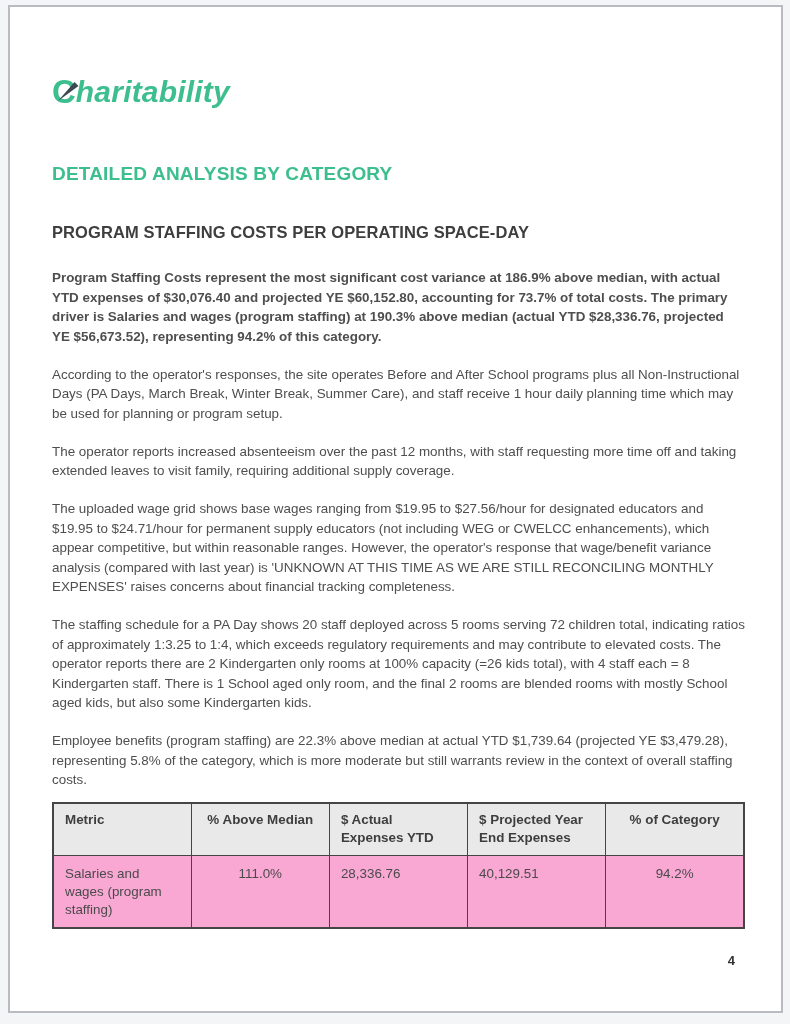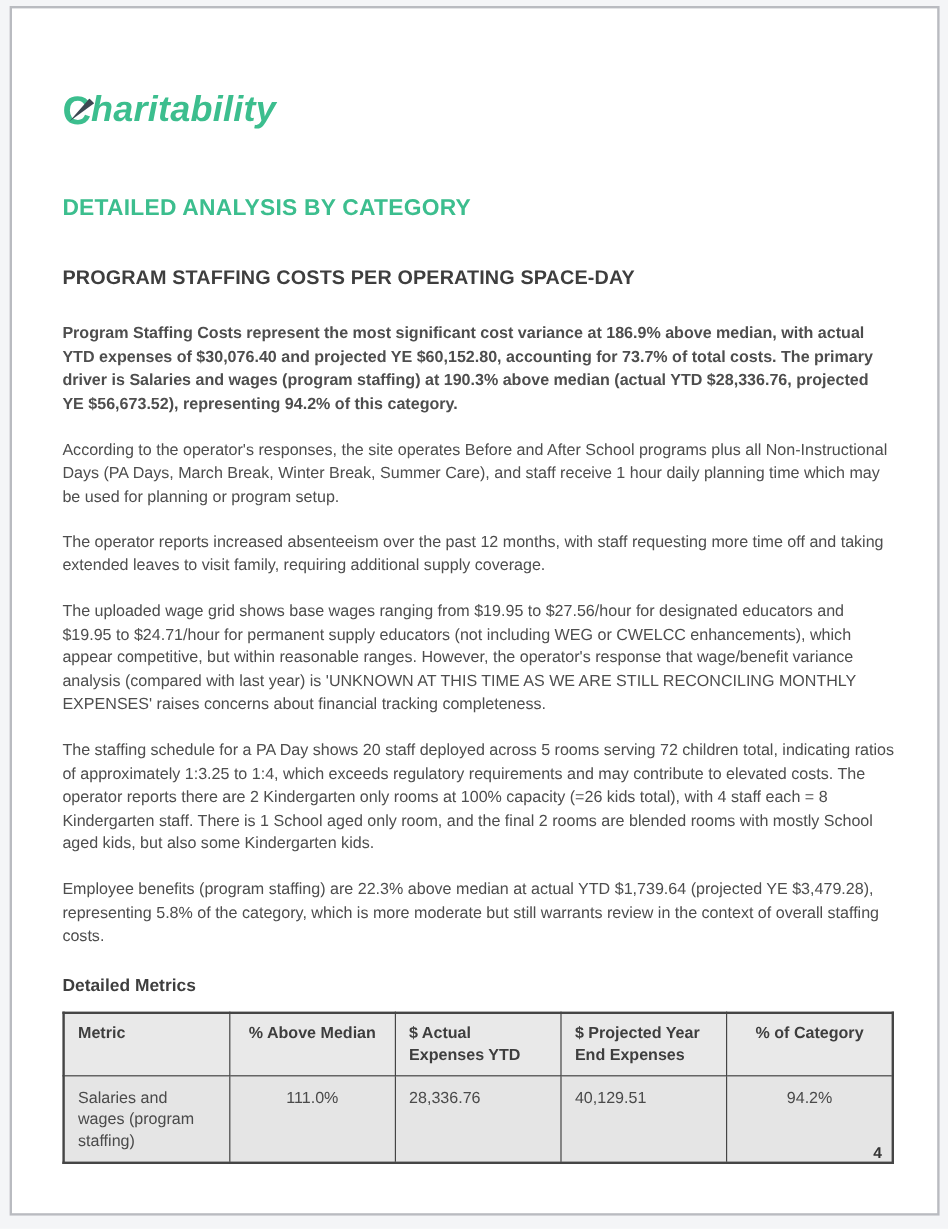--- a/index.html
+++ b/index.html
@@ -107,21 +107,21 @@
     vertical-align: top;
     padding: 7px 11px 8px 11px;
   }
   table.metrics th {
     background: #e9e9e9;
     font-weight: bold;
     color: #3e3e3e;
     height: 50px;
   }
   table.metrics td {
-    background: #e5e5e5;
+    background: #f9a8d4;
     color: #4a4a4a;
     height: 51px;
     padding-top: 9px;
   }
   .al { text-align: left; }
   .ac { text-align: center; }
 
   
   .page-number {
     position: absolute;
@@ -155,21 +155,20 @@
 
       <div class="body-text">
         <p class="first">Program Staffing Costs represent the most significant cost variance at 186.9% above median, with actual YTD expenses of $30,076.40 and projected YE $60,152.80, accounting for 73.7% of total costs. The primary driver is Salaries and wages (program staffing) at 190.3% above median (actual YTD $28,336.76, projected YE $56,673.52), representing 94.2% of this category.</p>
         <p>According to the operator's responses, the site operates Before and After School programs plus all Non-Instructional Days (PA Days, March Break, Winter Break, Summer Care), and staff receive 1 hour daily planning time which may be used for planning or program setup.</p>
         <p>The operator reports increased absenteeism over the past 12 months, with staff requesting more time off and taking extended leaves to visit family, requiring additional supply coverage.</p>
         <p>The uploaded wage grid shows base wages ranging from $19.95 to $27.56/hour for designated educators and $19.95 to $24.71/hour for permanent supply educators (not including WEG or CWELCC enhancements), which appear competitive, but within reasonable ranges. However, the operator's response that wage/benefit variance analysis (compared with last year) is 'UNKNOWN AT THIS TIME AS WE ARE STILL RECONCILING MONTHLY EXPENSES' raises concerns about financial tracking completeness.</p>
         <p>The staffing schedule for a PA Day shows 20 staff deployed across 5 rooms serving 72 children total, indicating ratios of approximately 1:3.25 to 1:4, which exceeds regulatory requirements and may contribute to elevated costs. The operator reports there are 2 Kindergarten only rooms at 100% capacity (=26 kids total), with 4 staff each = 8 Kindergarten staff. There is 1 School aged only room, and the final 2 rooms are blended rooms with mostly School aged kids, but also some Kindergarten kids.</p>
         <p>Employee benefits (program staffing) are 22.3% above median at actual YTD $1,739.64 (projected YE $3,479.28), representing 5.8% of the category, which is more moderate but still warrants review in the context of overall staffing costs.</p>
       </div>
 
-      <h3 class="metrics-title">Detailed Metrics</h3>
 
       <table class="metrics">
         <thead>
           <tr>
             <th class="al">Metric</th>
             <th class="ac">% Above Median</th>
             <th class="al">$ Actual Expenses YTD</th>
             <th class="al">$ Projected Year End Expenses</th>
             <th class="ac">% of Category</th>
           </tr>

